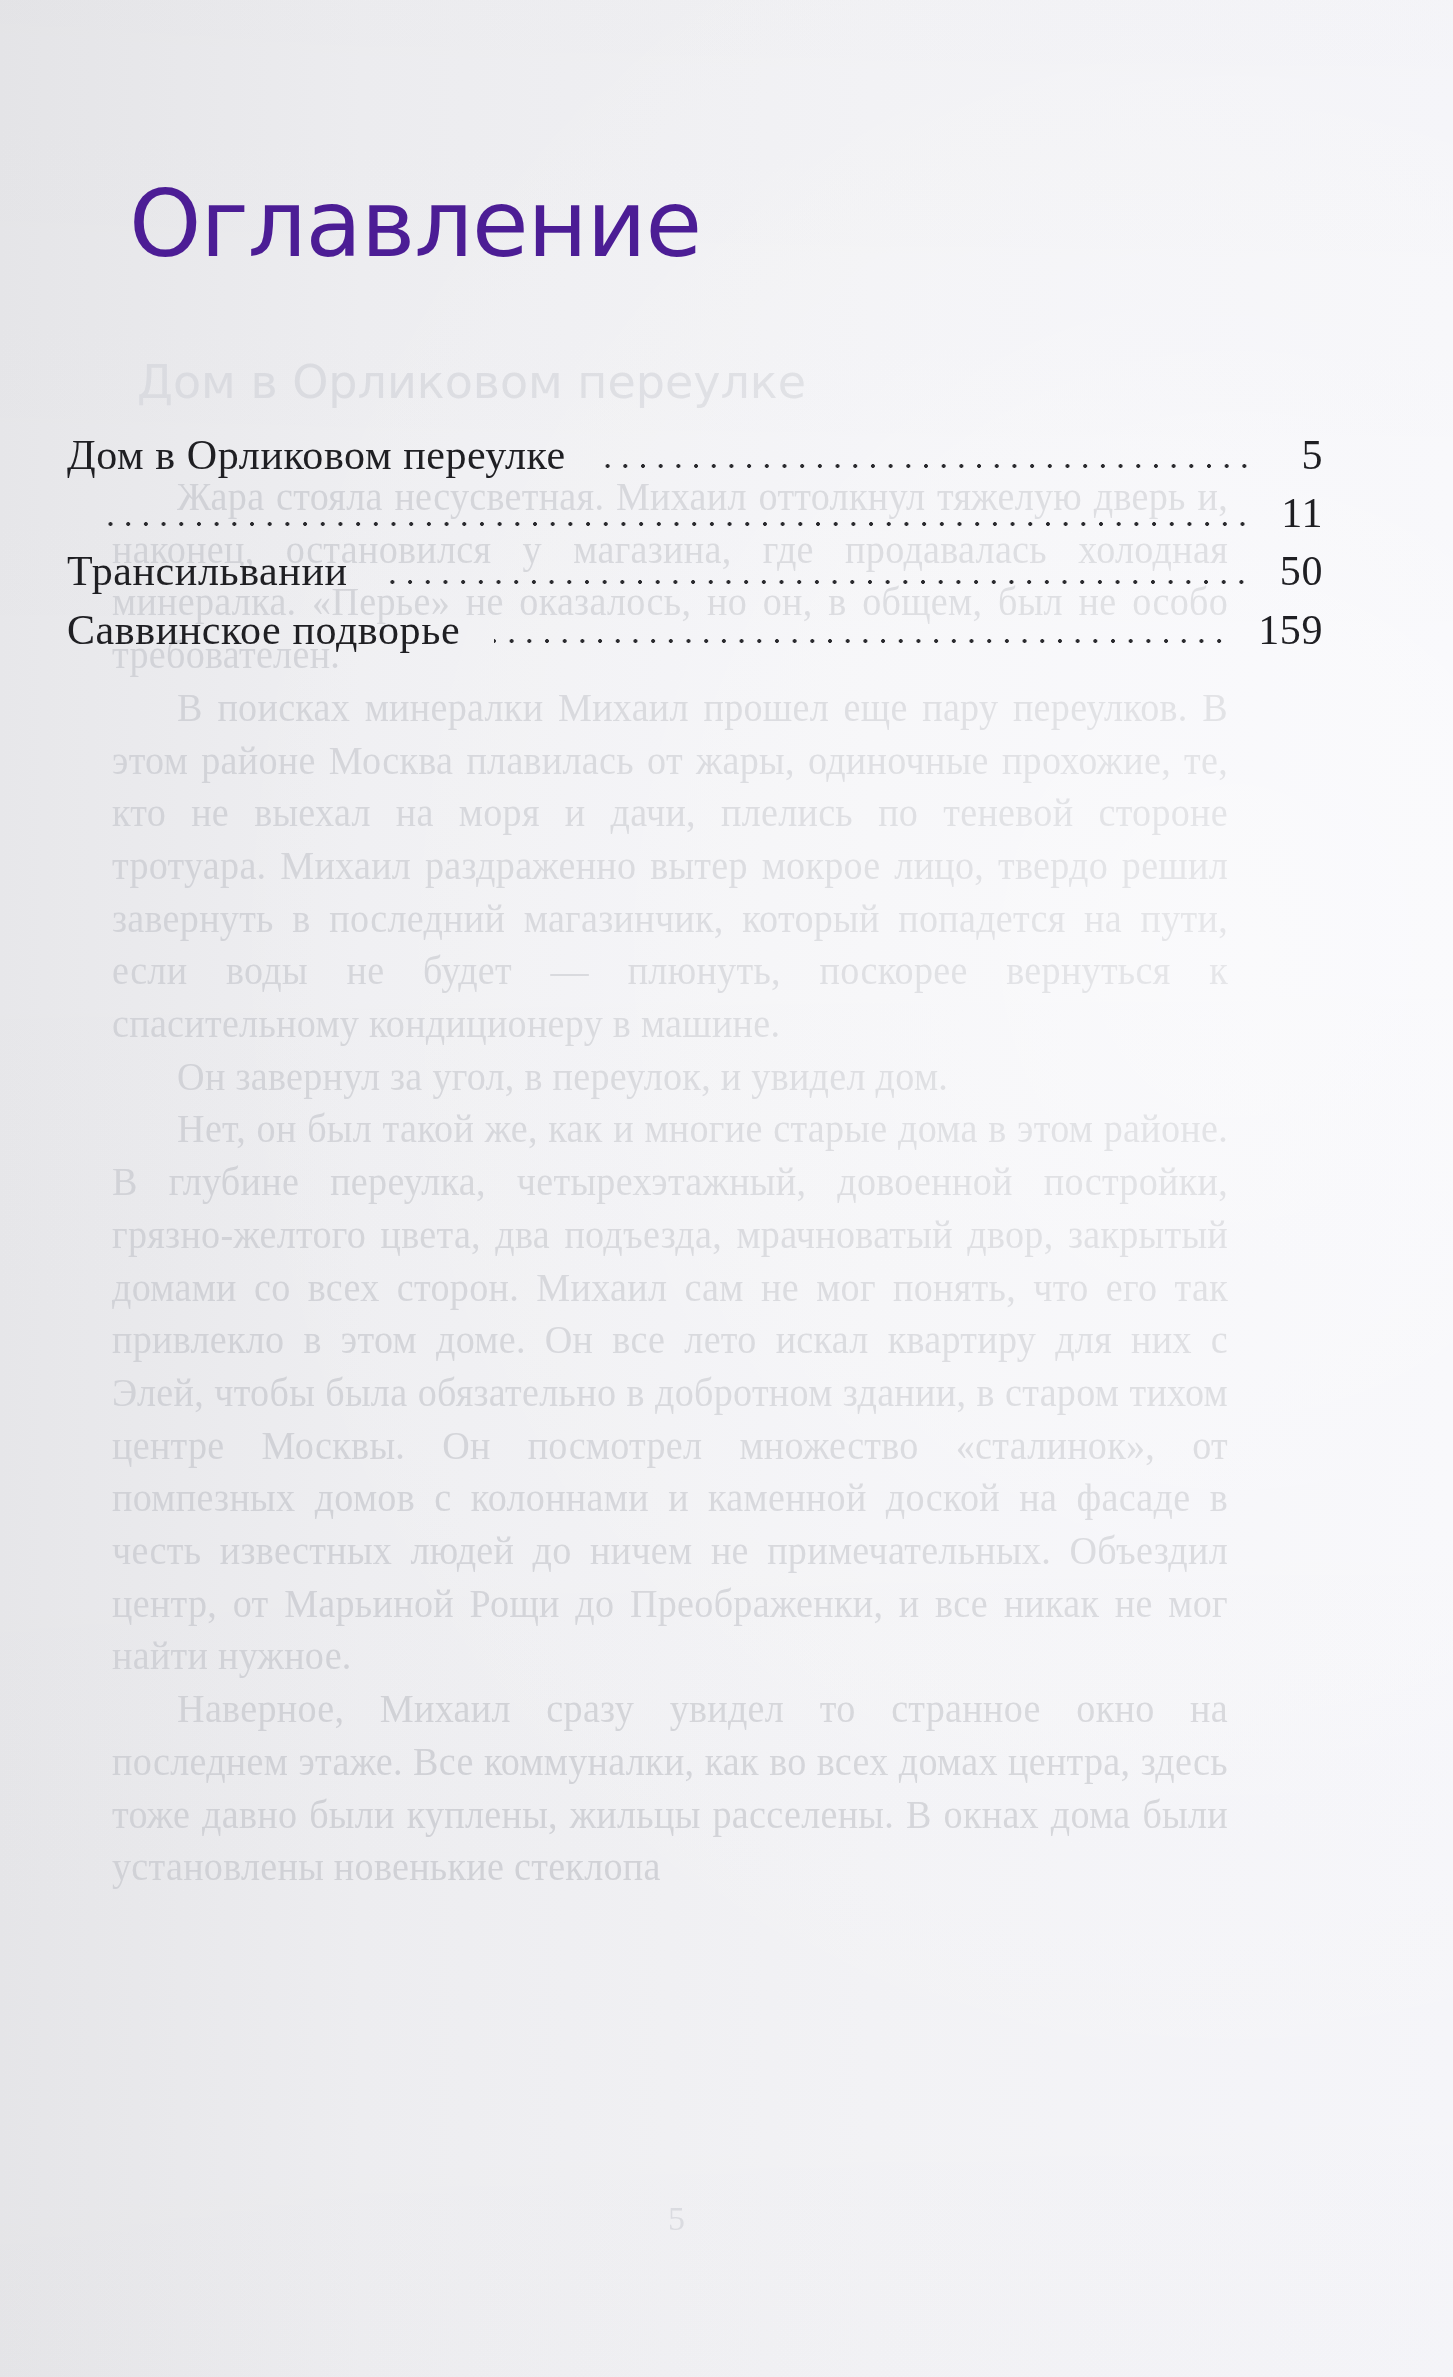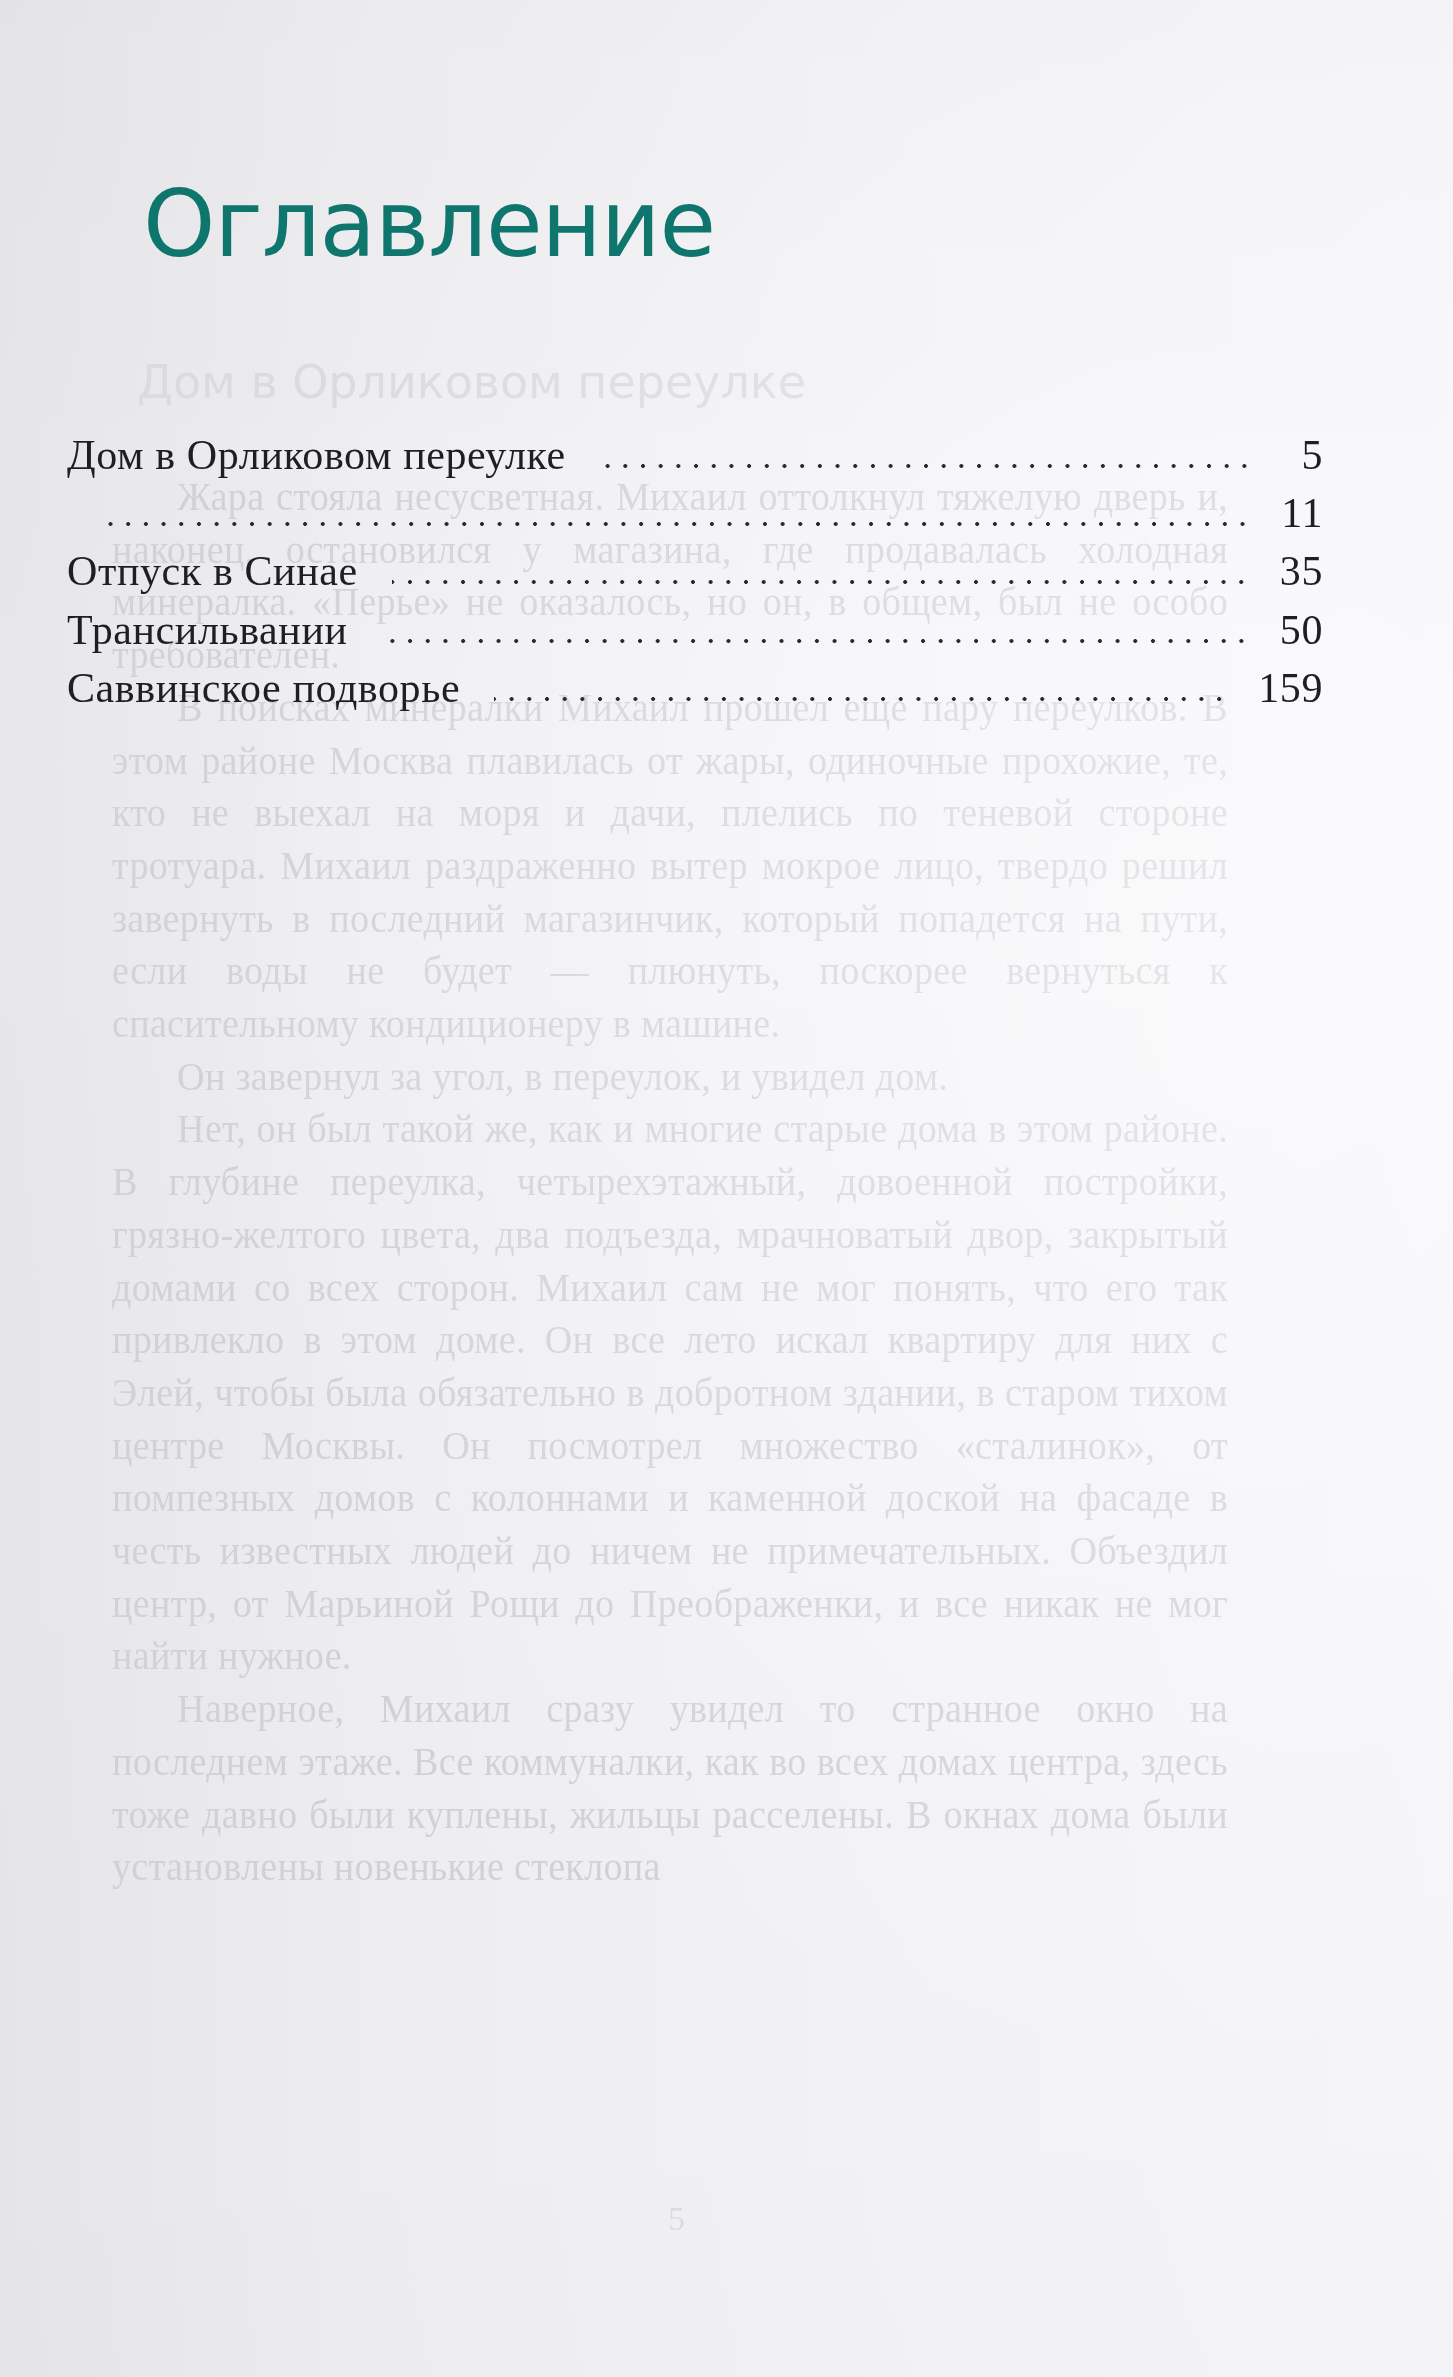--- a/index.html
+++ b/index.html
@@ -23,23 +23,23 @@
   .ghost p { margin: 0; text-indent: 70px; }
   .ghost-heading {
     position: absolute; left: 137px; top: 355px;
     font-family: "DejaVu Sans", sans-serif; font-size: 46px; color: #dcdde2;
   }
   .ghost-folio {
     position: absolute; left: 668px; top: 2200px;
     font-family: "Liberation Serif", serif; font-size: 34px; color: #dcdde2;
   }
   .title {
-    position: absolute; left: 143px; top: 170px; margin: 0;
+    position: absolute; left: 129px; top: 170px; margin: 0;
     font-family: "DejaVu Sans", sans-serif; font-weight: normal;
-    font-size: 92px; line-height: 110px; color: #0f766e; letter-spacing: -1px;
+    font-size: 92px; line-height: 110px; color: #4c1d95; letter-spacing: -1px;
   }
   .toc { position: absolute; left: 67px; top: 426px; width: 1256px; }
   .toc-row {
     display: flex; align-items: baseline; height: 58.2px;
     font-family: "Liberation Serif", serif; font-size: 42px; line-height: 58.2px;
     color: #1f1f23; letter-spacing: 0.6px;
   }
   .toc-title { white-space: nowrap; flex: 0 0 auto; }
   .leader {
     flex: 1 1 auto; margin: 0 30px 0 34px; height: 8px; align-self: baseline;
@@ -72,25 +72,20 @@
     <div class="toc-row">
       <span class="toc-title">Дом в Орликовом переулке</span>
       <span class="leader"></span>
       <span class="toc-page">5</span>
     </div>
     <div class="toc-row">
       <span class="leader"></span>
       <span class="toc-page">11</span>
     </div>
     <div class="toc-row">
-      <span class="toc-title">Отпуск в Синае</span>
-      <span class="leader"></span>
-      <span class="toc-page">35</span>
-    </div>
-    <div class="toc-row">
       <span class="toc-title">Трансильвании</span>
       <span class="leader"></span>
       <span class="toc-page">50</span>
     </div>
     <div class="toc-row">
       <span class="toc-title">Саввинское подворье</span>
       <span class="leader"></span>
       <span class="toc-page">159</span>
     </div>
   </div>

